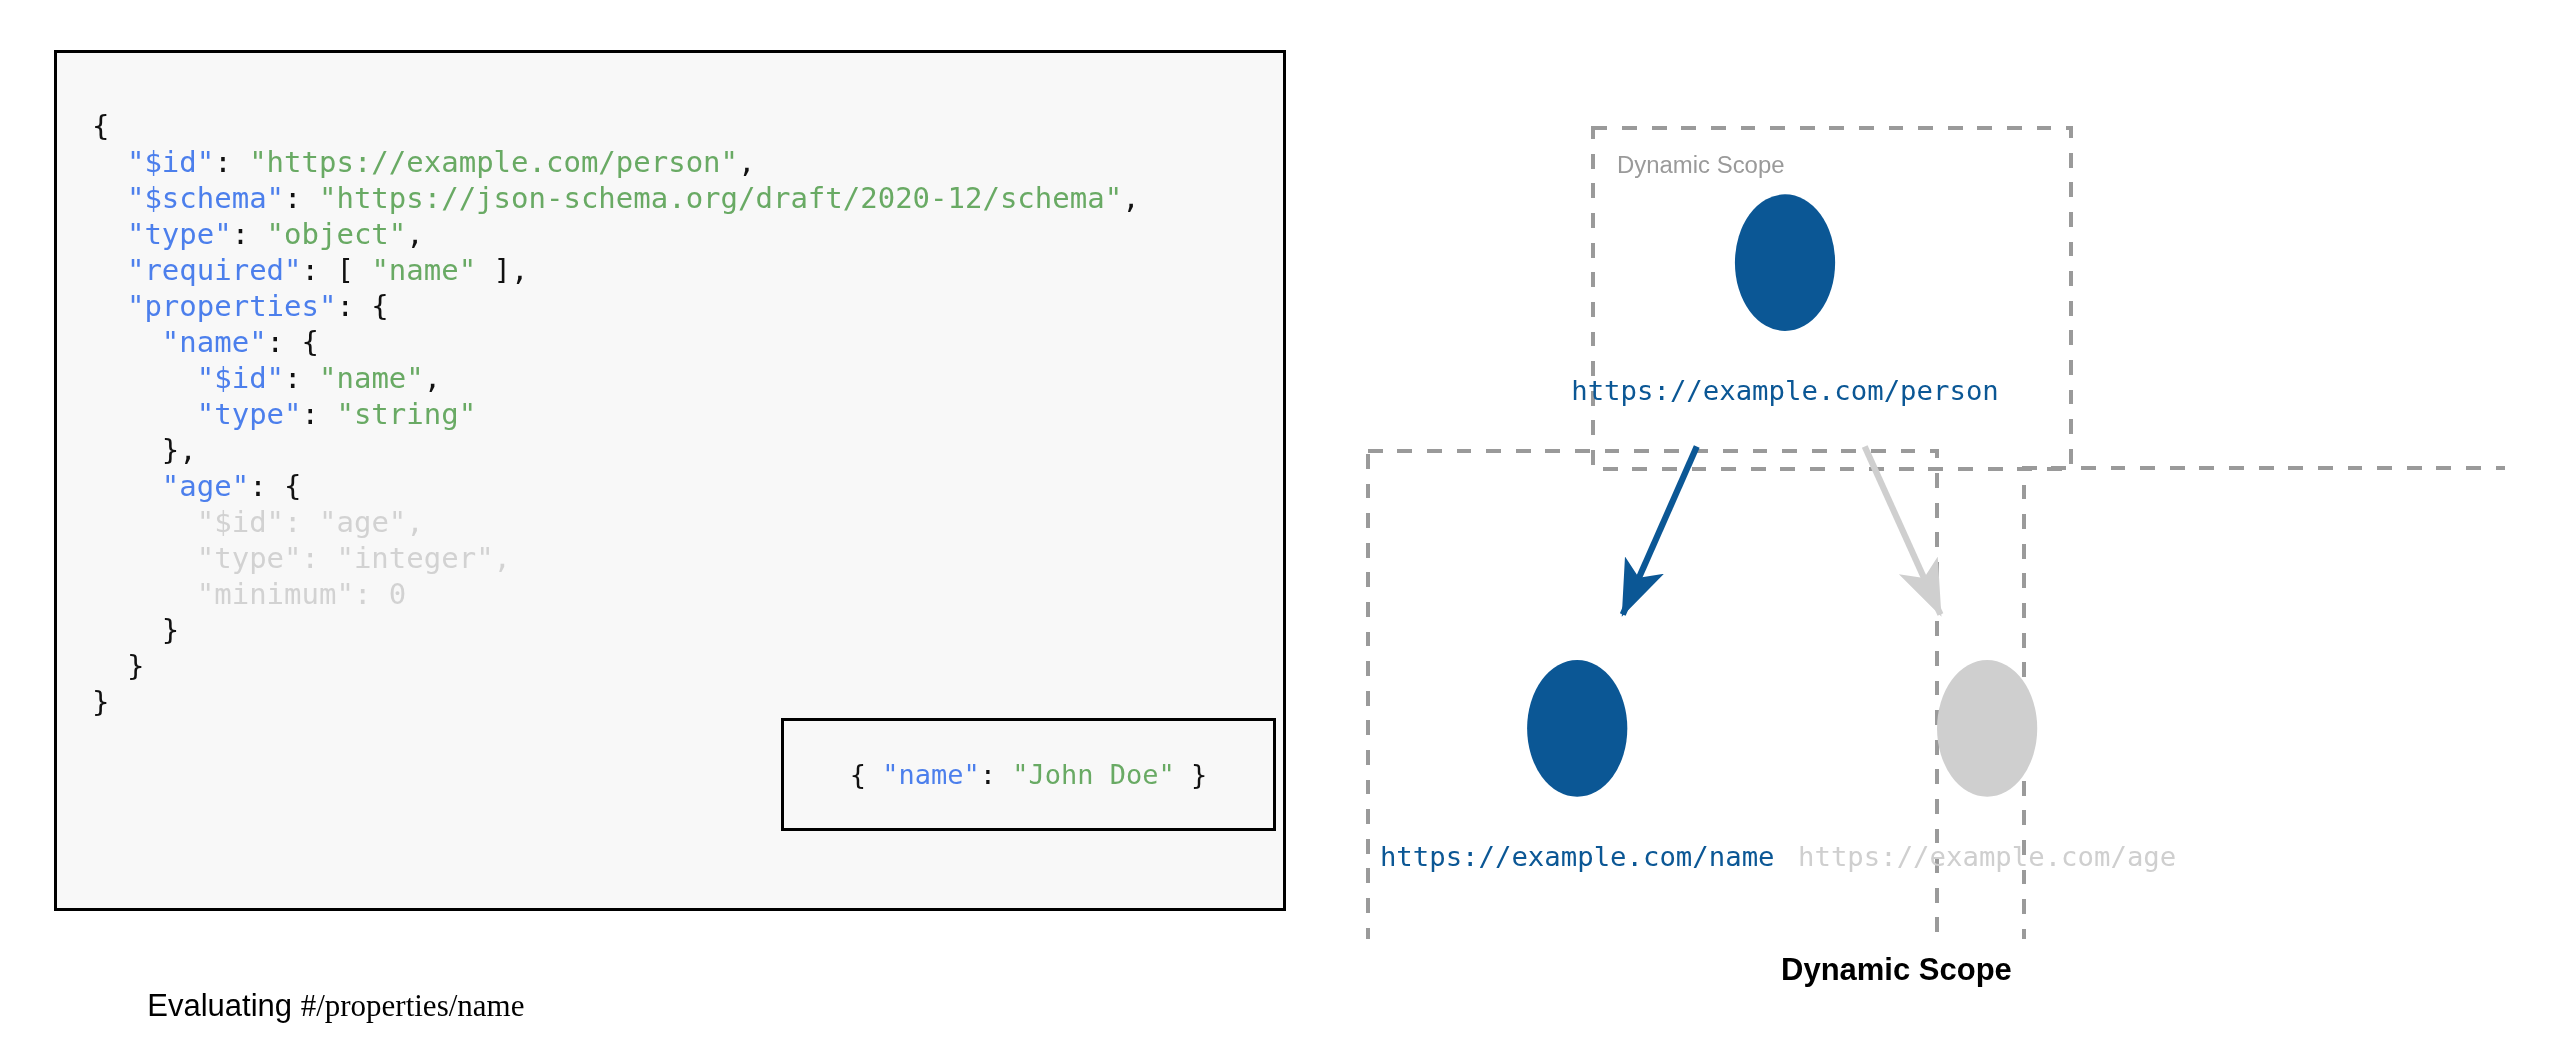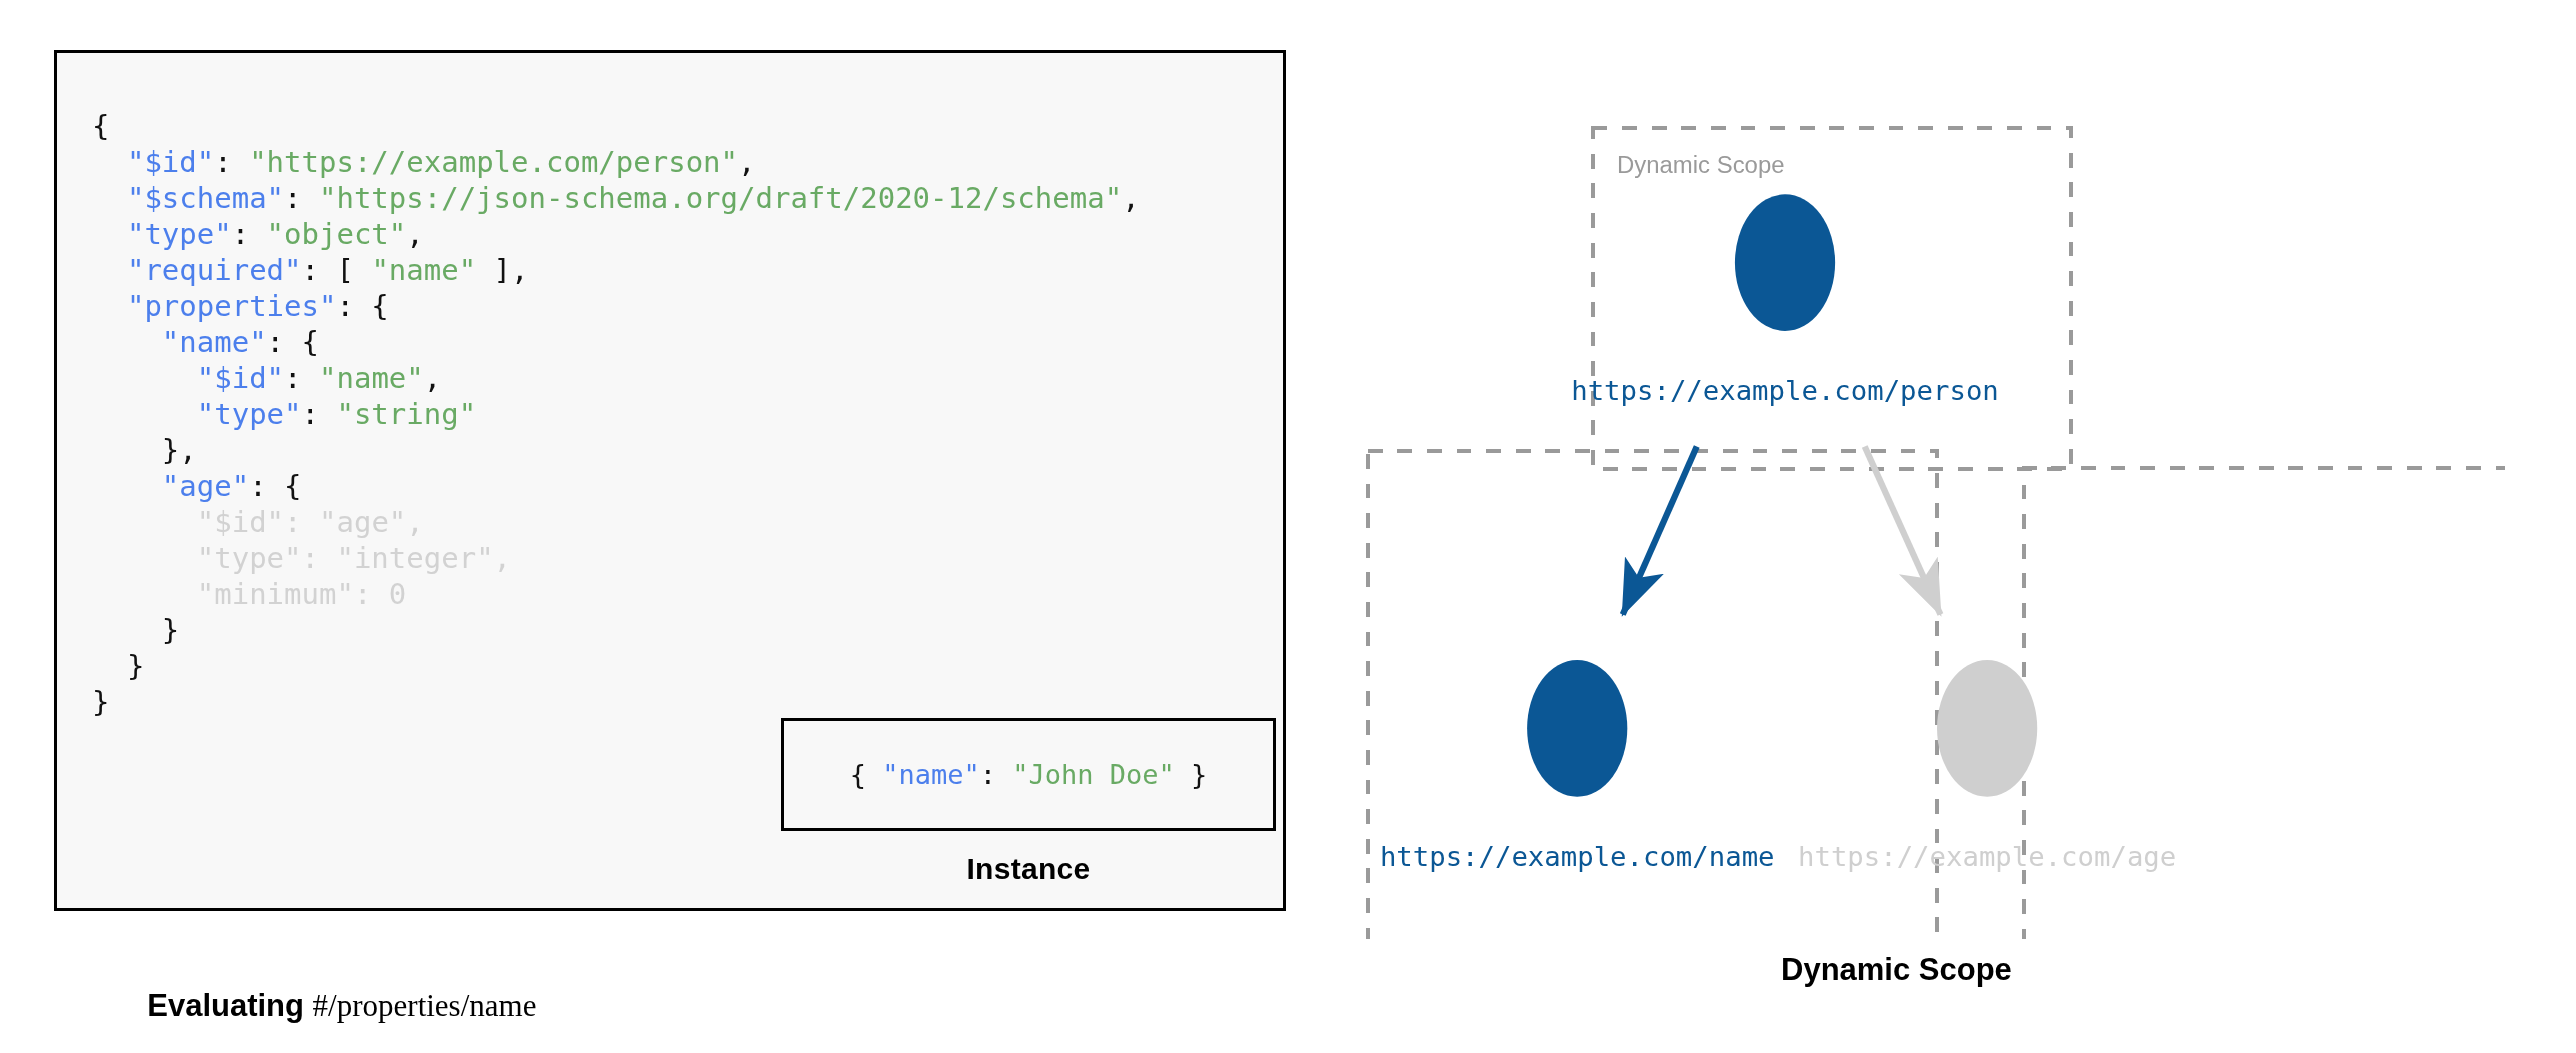--- a/index.html
+++ b/index.html
@@ -35,21 +35,21 @@
   }
   #instance-caption{
     width:495px;text-align:center;margin-top:20.5px;
     font-family:"Liberation Sans",sans-serif;font-weight:bold;
     font-size:30px;color:#000000;letter-spacing:0.3px;
   }
 
   
   .fig-caption{position:absolute;font-size:31px;color:#000000;white-space:pre;}
   #caption-left{left:130px;top:952px;}
-  #caption-left .cap-bold{font-family:"Liberation Sans",sans-serif;font-weight:bold;}
+  #caption-left .cap-bold{font-family:"Liberation Sans",sans-serif;font-weight:normal;}
   #caption-left .cap-mono{font-family:Liberation Serif, serif;font-weight:normal;}
   #caption-right{left:1781px;top:952px;
     font-family:"Liberation Sans",sans-serif;font-weight:bold;}
 
   
   #diagram{position:absolute;left:1355px;top:85px;width:1221px;height:854px;}
   #diagram svg{position:absolute;left:0;top:0;}
 
   .scope-label{
     font-family:"Liberation Sans",sans-serif;font-size:42px;fill:#9A9A9A;
@@ -63,21 +63,20 @@
 </head>
 <body>
 
 <div id="code-panel">
   <pre id="code-block"><span class="code-line"><span class="p">{</span></span><span class="code-line"><span class="p">  </span><span class="k">"$id"</span><span class="p">: </span><span class="s">"https://example.com/person"</span><span class="p">,</span></span><span class="code-line"><span class="p">  </span><span class="k">"$schema"</span><span class="p">: </span><span class="s">"https://json-schema.org/draft/2020-12/schema"</span><span class="p">,</span></span><span class="code-line"><span class="p">  </span><span class="k">"type"</span><span class="p">: </span><span class="s">"object"</span><span class="p">,</span></span><span class="code-line"><span class="p">  </span><span class="k">"required"</span><span class="p">: [ </span><span class="s">"name"</span><span class="p"> ],</span></span><span class="code-line"><span class="p">  </span><span class="k">"properties"</span><span class="p">: {</span></span><span class="code-line"><span class="p">    </span><span class="k">"name"</span><span class="p">: {</span></span><span class="code-line"><span class="p">      </span><span class="k">"$id"</span><span class="p">: </span><span class="s">"name"</span><span class="p">,</span></span><span class="code-line"><span class="p">      </span><span class="k">"type"</span><span class="p">: </span><span class="s">"string"</span></span><span class="code-line"><span class="p">    },</span></span><span class="code-line"><span class="p">    </span><span class="k">"age"</span><span class="p">: {</span></span><span class="code-line"><span class="p">      </span><span class="dim">"$id"</span><span class="dim">: </span><span class="dim">"age"</span><span class="dim">,</span></span><span class="code-line"><span class="p">      </span><span class="dim">"type"</span><span class="dim">: </span><span class="dim">"integer"</span><span class="dim">,</span></span><span class="code-line"><span class="p">      </span><span class="dim">"minimum"</span><span class="dim">: </span><span class="dim">0</span></span><span class="code-line"><span class="p">    }</span></span><span class="code-line"><span class="p">  }</span></span><span class="code-line"><span class="p">}</span></span></pre>
 
   <div id="instance-wrap">
     <div id="instance-box">
       <span id="instance-code"><span class="p">{ </span><span class="k">"name"</span><span class="p">: </span><span class="s">"John Doe"</span><span class="p"> }</span></span>
     </div>
-    <div id="instance-caption">Instance</div>
   </div>
 </div>
 
 <div class="fig-caption" id="caption-left">
   <span class="cap-bold">Evaluating </span><span class="cap-mono">#/properties/name</span>
 </div>
 
 <div id="diagram">
   <svg width="1221" height="854" viewBox="0 0 2144 1500" xmlns="http://www.w3.org/2000/svg">
     <defs>

